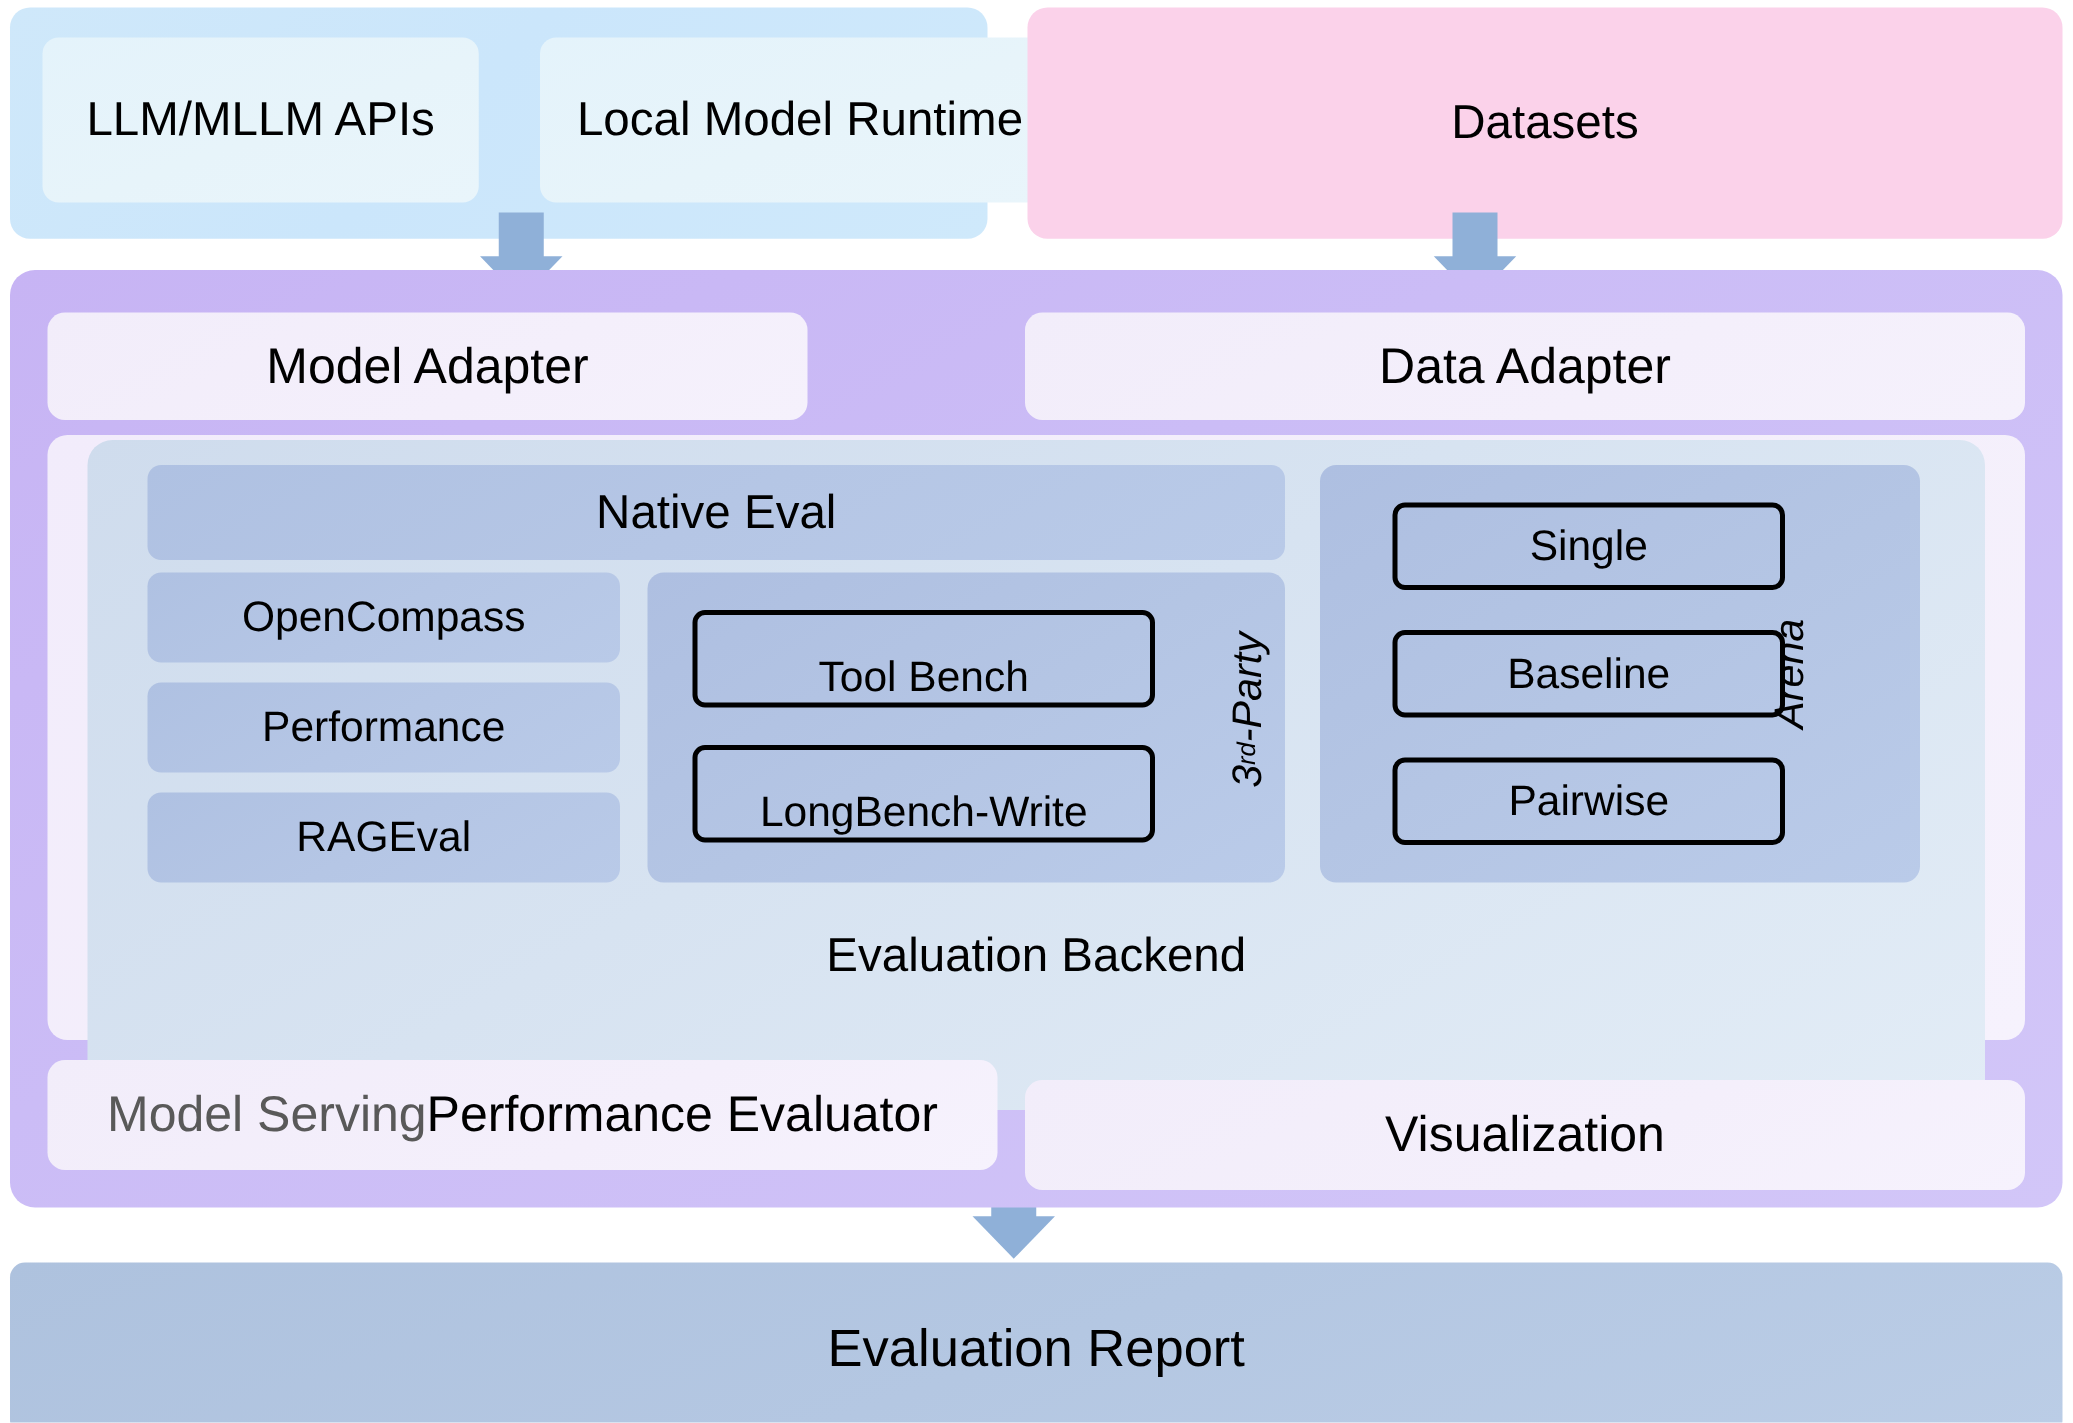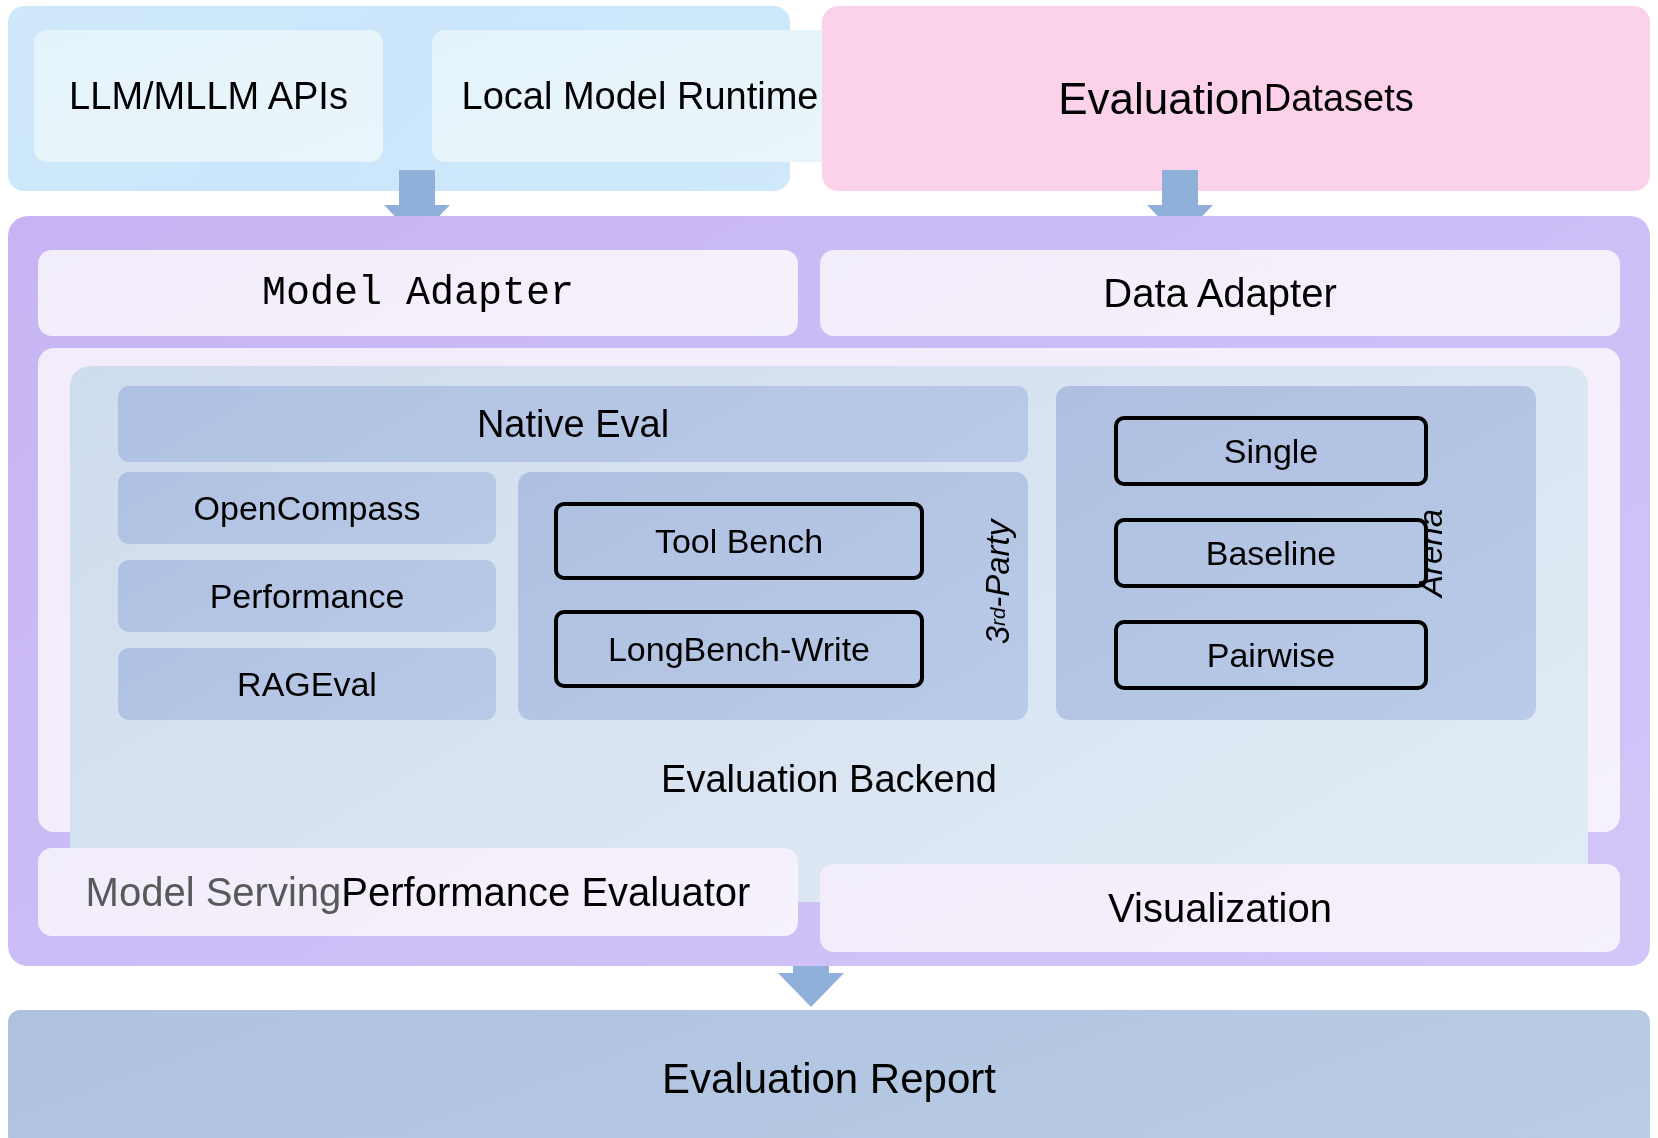--- a/index.html
+++ b/index.html
@@ -94,36 +94,36 @@
     background: linear-gradient(150deg, #c7b4f4 0%, #cbbcf6 40%, #d2c6f8 100%);
   }
 
   .adapter {
     border-radius: 14px;
     background: linear-gradient(150deg, #f2edfa 0%, #f4effb 60%, #f5f1fc 100%);
     font-size: 40px;
     top: 34px;
     height: 86px;
   }
-  .adapter.model { left: 30px;  width: 760px; font-family: Liberation Mono, monospace; }
+  .adapter.model { left: 30px;  width: 608px; }
   .adapter.data  { left: 812px; width: 800px; }
 
   
   .backend-outer {
     left: 30px;
     top: 132px;
     width: 1582px;
     height: 484px;
     border-radius: 16px;
     background: linear-gradient(150deg, #f2ecfb 0%, #f4effb 55%, #f6f2fd 100%);
   }
   
   .backend-inner {
     left: 32px;
-    top: 18px;
+    top: 4px;
     width: 1518px;
     height: 536px;
     border-radius: 20px;
     background: linear-gradient(150deg, #cfdced 0%, #d7e3f1 45%, #e2ecf6 100%);
   }
   .backend-caption {
     left: 0;
     top: 388px;
     width: 1518px;
     height: 50px;
@@ -174,21 +174,21 @@
     position: absolute;
     box-sizing: border-box;
     border: 4px solid #000000;
     border-radius: 10px;
     background: transparent;
     display: flex;
     align-items: center;
     justify-content: center;
     font-size: 34px;
   }
-  .third-party .outlined { left: 36px; width: 370px; height: 78px; }
+  .third-party .outlined { left: 36px; width: 370px; height: 78px; align-items: flex-end; }
   .third-party .outlined.o0 { top: 30px; }
   .third-party .outlined.o1 { top: 138px; }
 
   .arena .outlined { left: 58px; width: 314px; height: 70px; }
   .arena .outlined.o0 { top: 30px; }
   .arena .outlined.o1 { top: 132px; }
   .arena .outlined.o2 { top: 234px; }
 
   .vlabel {
     position: absolute;
@@ -249,21 +249,20 @@
   <div class="box sources-panel">
     <div class="box source-card api">
       <span>LLM/MLLM APIs</span>
     </div>
     <div class="box source-card local">
       <span>Local Model Runtime</span>
     </div>
   </div>
 
   <div class="box datasets-panel">
-    <span class="big">Evaluation</span>
       <span class="small"> Datasets</span>
   </div>
 
   <div id="arrow-models">
     <div class="arrow-stem"></div>
     <div class="arrow-head"></div>
   </div>
   <div id="arrow-data">
     <div class="arrow-stem"></div>
     <div class="arrow-head"></div>

